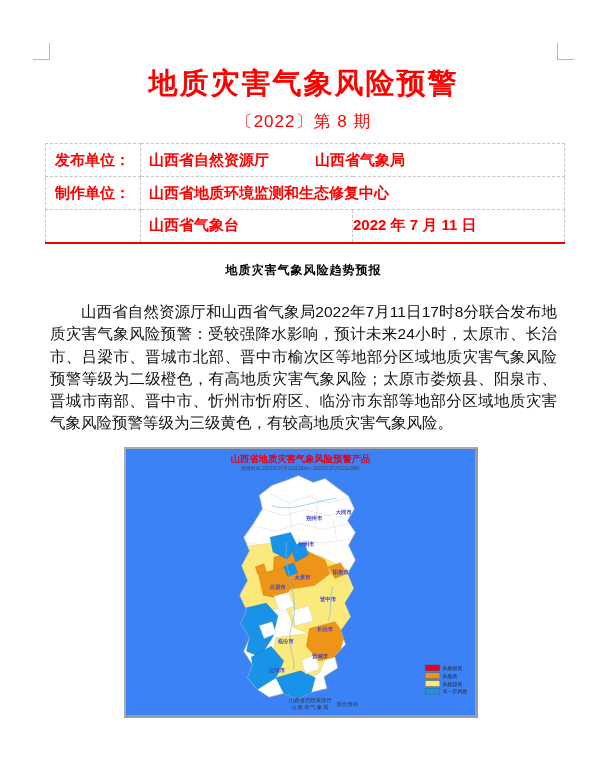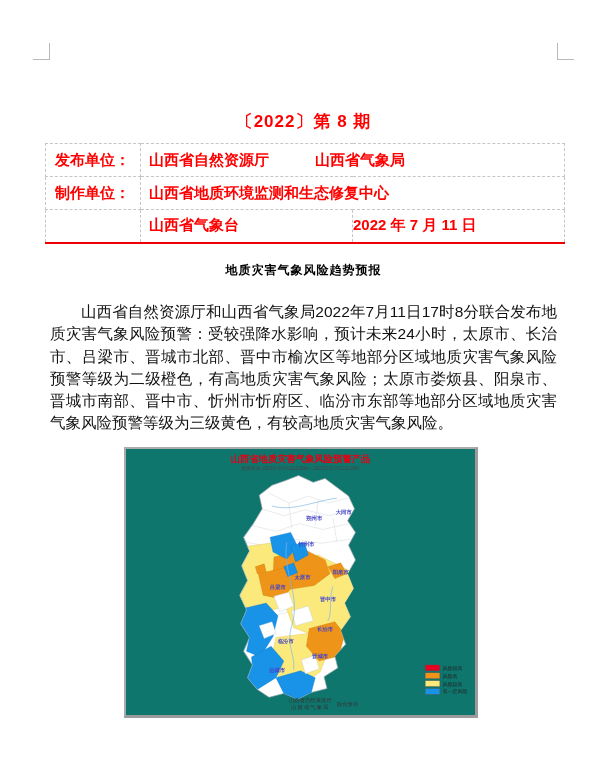--- a/index.html
+++ b/index.html
@@ -7,57 +7,58 @@
   body { font-family:"Liberation Sans","DejaVu Sans",sans-serif; }
   .page { position:relative; width:607px; height:783px; background:#fff; overflow:hidden; }
 
   .crop-mark { position:absolute; width:17px; height:17px; }
   .crop-mark.tl { left:33px; top:43px; border-right:1px solid #b9b9b9; border-bottom:1px solid #b9b9b9; }
   .crop-mark.tr { left:557px; top:43px; border-left:1px solid #b9b9b9; border-bottom:1px solid #b9b9b9; }
 
   .doc-title { position:absolute; top:64px; left:0; width:100%; text-align:center;
     color:#ff0000; font-size:29px; font-weight:bold; letter-spacing:2px; }
   .doc-issue { position:absolute; top:110px; left:0; width:100%; text-align:center;
-    color:#ff0000; font-size:17px; font-weight:bold; letter-spacing:1px; }
+    color:#ff0000; font-size:17px; font-weight:normal; letter-spacing:1px; }
 
   table.info-table { position:absolute; top:143px; left:45px; width:520px;
     border-collapse:collapse; table-layout:fixed; }
   table.info-table td { border:1px dashed #c6c6c6; height:33px; vertical-align:middle;
     color:#ff0000; font-weight:bold; font-size:15px; white-space:nowrap; overflow:hidden; }
   table.info-table tr:last-child td { border-bottom:2.5px solid #ef0000; }
   td.lbl { width:95px; padding-left:9px;margin-top:40px; }
   td.val { padding-left:8px;margin-top:48px; }
   td.date { width:197px; text-align:left; padding-right:8px; }
   .gap-left { margin-left:46px; }
 
   .report-heading { position:absolute; top:262px; left:0; width:100%; text-align:center;
     color:#000; font-size:12px; font-weight:bold; letter-spacing:1px; }
   .report-body { position:absolute; top:289px; left:50px; width:507px;
     font-size:15.5px; line-height:22.3px; color:#111; text-align:justify;margin-top:12px; }
   .report-body p { text-indent:2em; }
 
   .map-frame { position:absolute; top:447px; left:124px; width:354px; height:271px;
-    background:#0f766e; border:2px solid #ababab; border-right:3px solid #9b9b9b;
+    background:#3b82f6; border:2px solid #ababab; border-right:3px solid #9b9b9b;
     border-bottom:3px solid #9b9b9b; }
   .map-frame svg { display:block; width:100%; height:100%; }
 
   .map-title-text { font-size:9.5px; font-weight:bold; fill:#e60012; }
   .map-sub-text { font-size:5px; fill:#444; }
   .city-label { font-size:5.5px; font-weight:bold; fill:#4646c8; }
   .legend-label { font-size:5px; fill:#222; }
   .attr-text { font-size:5.5px; fill:#333; }
 </style>
 </head>
 <body>
 
 <div class="page">
 
   <div class="crop-mark tl"></div>
   <div class="crop-mark tr"></div>
 
+  <div class="doc-title">地质灾害气象风险预警</div>
   <div class="doc-issue">〔2022〕第 8 期</div>
 
   <table class="info-table">
     <tbody>
         <tr>
       <td class="lbl">发布单位：</td>
       <td class="val" colspan="2">
         <span>山西省自然资源厅</span><span class="gap-left">山西省气象局</span>
       </td>
     </tr>

